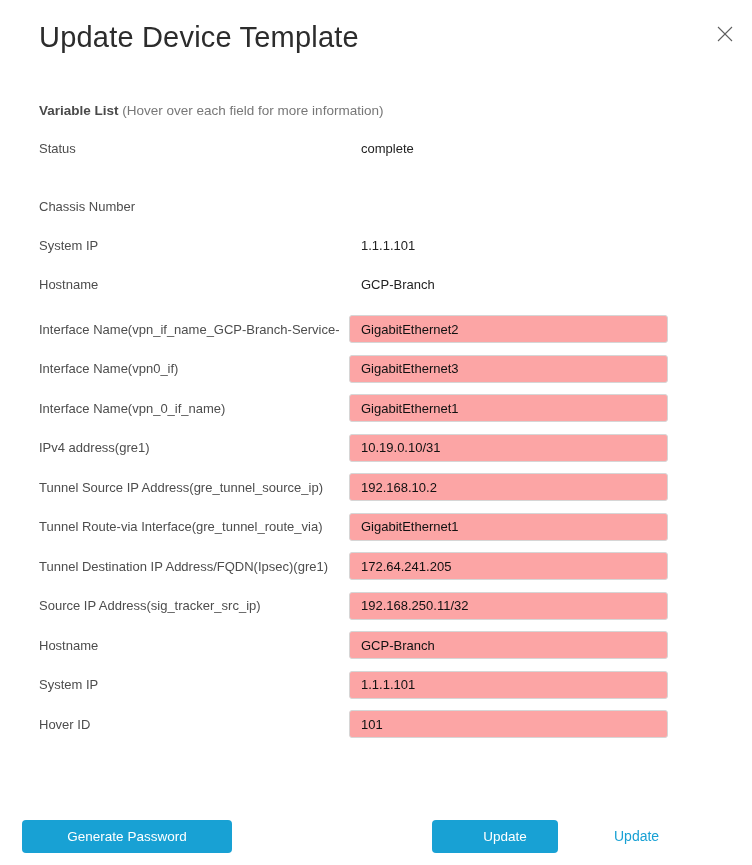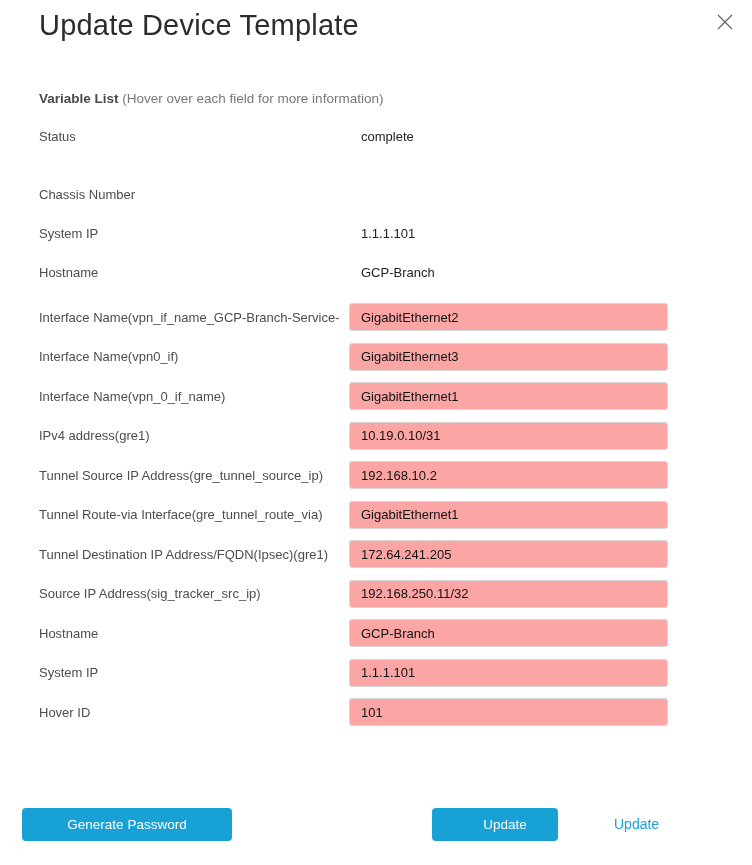--- a/index.html
+++ b/index.html
@@ -24,21 +24,21 @@
     right: 18px;
     width: 18px;
     height: 18px;
     background: none;
     border: none;
     cursor: pointer;
     padding: 0;
   }
   .close-btn svg { display: block; }
   h1.dialog-title {
-    margin: 8px 0 0 39px;
+    margin: 20px 0 0 39px;
     font-size: 29px;
     line-height: 34px;
     font-weight: 300;
     color: #2c2c2c;
     letter-spacing: 0.2px;
   }
   .section-header {
     margin: 49px 0 0 39px;
     font-size: 13.5px;
     line-height: 16px;

